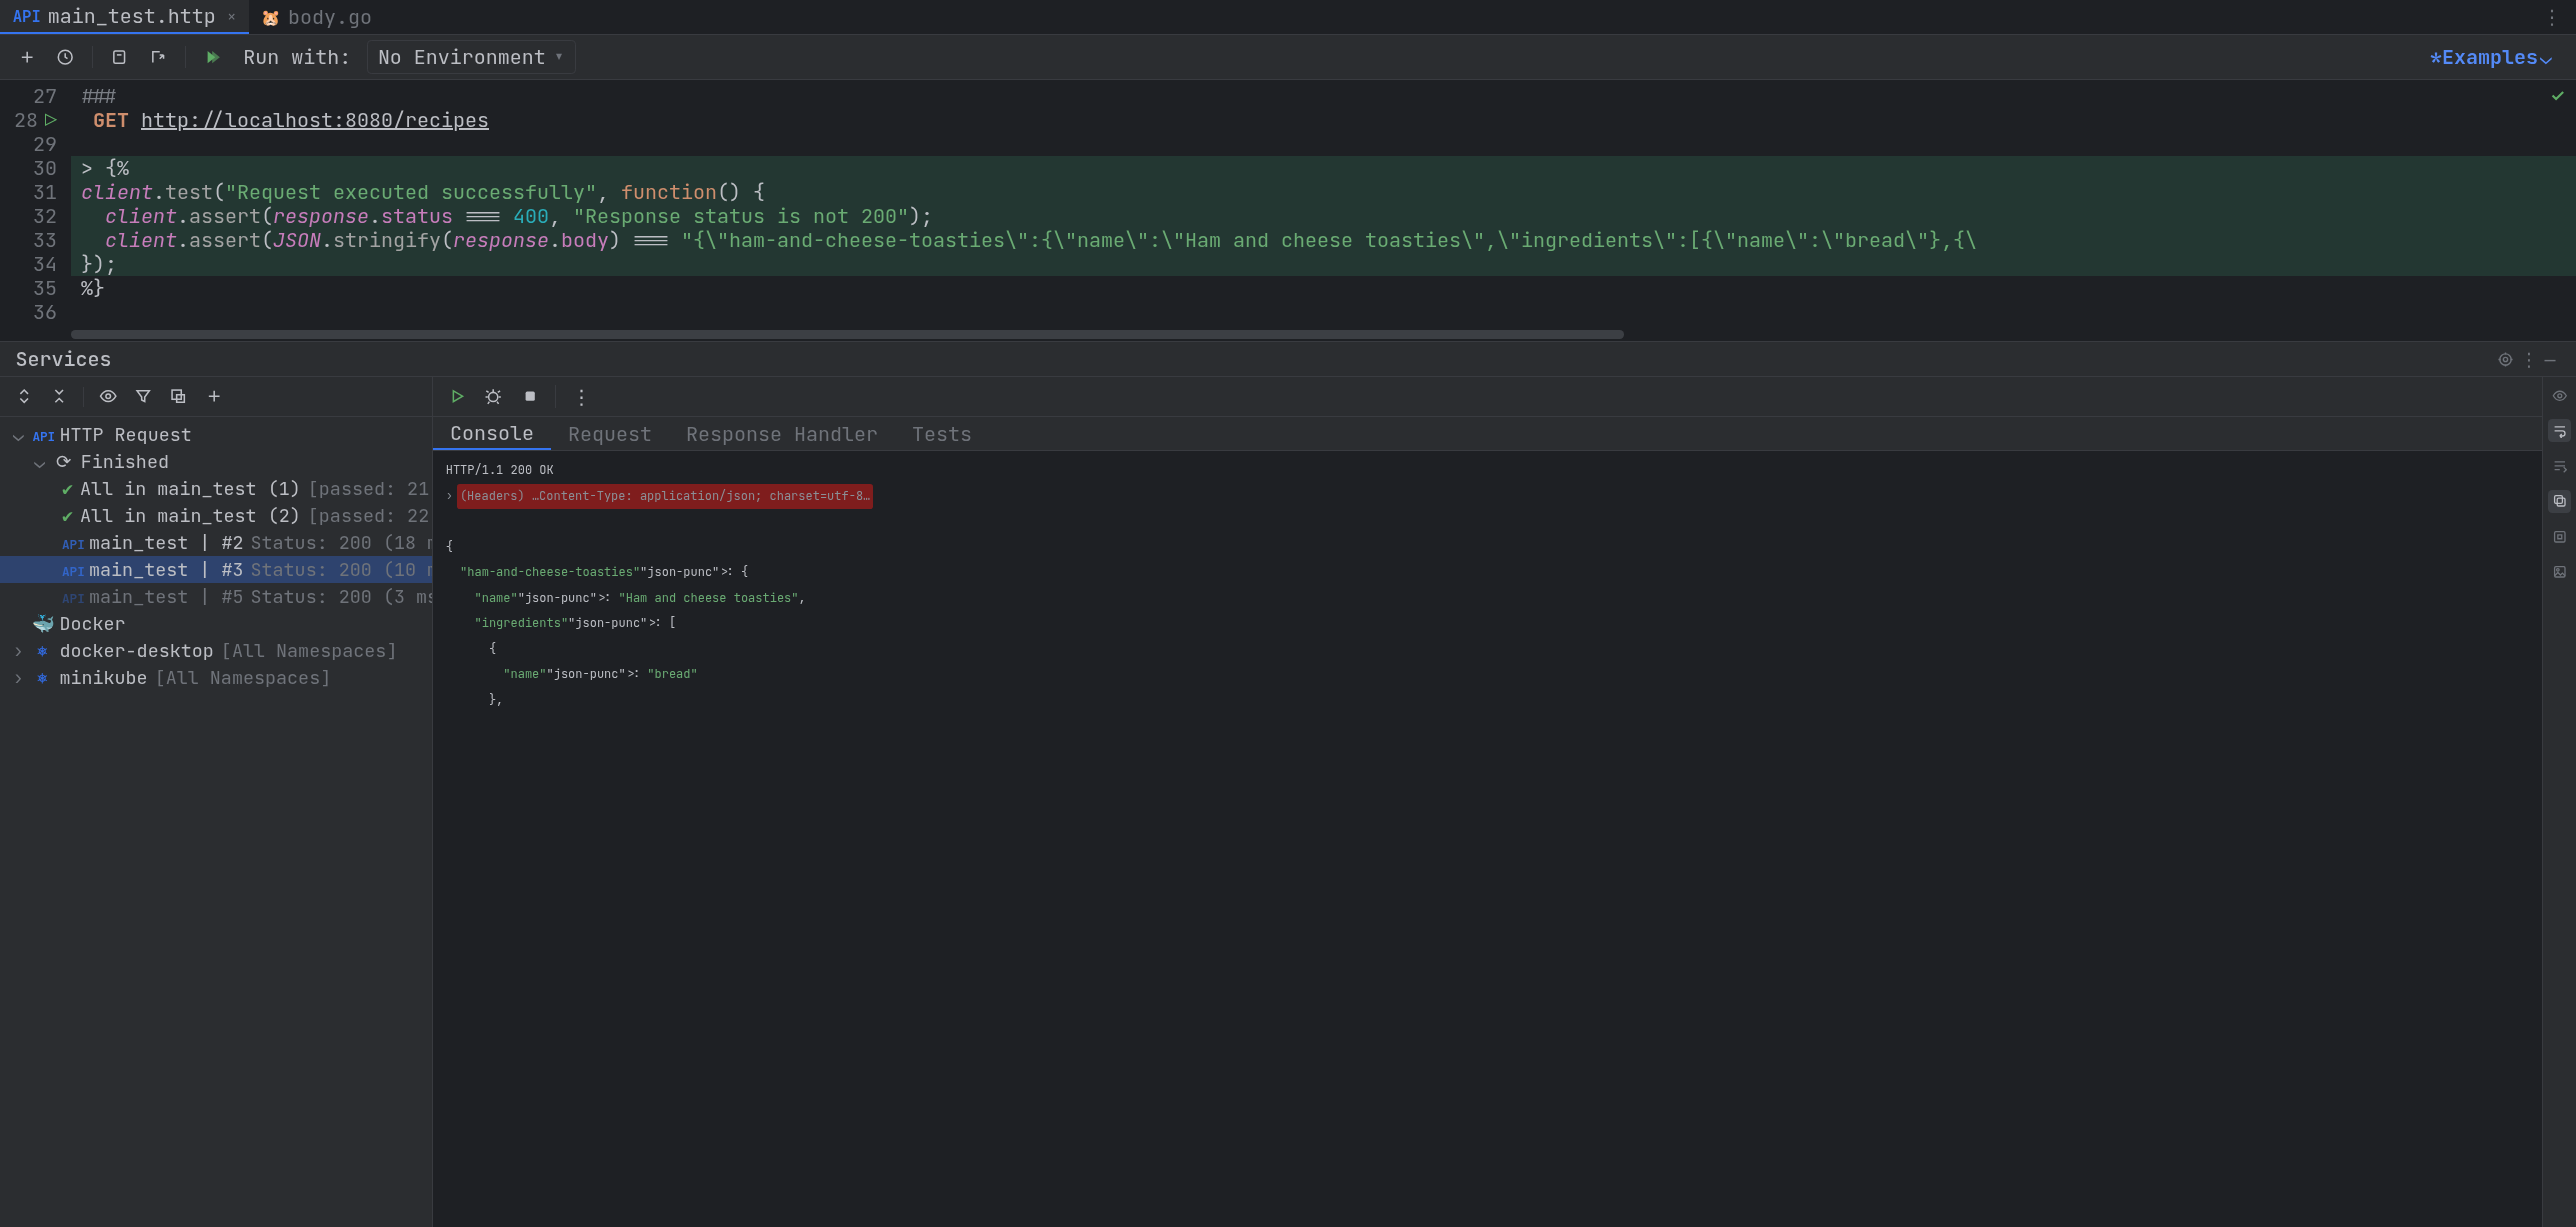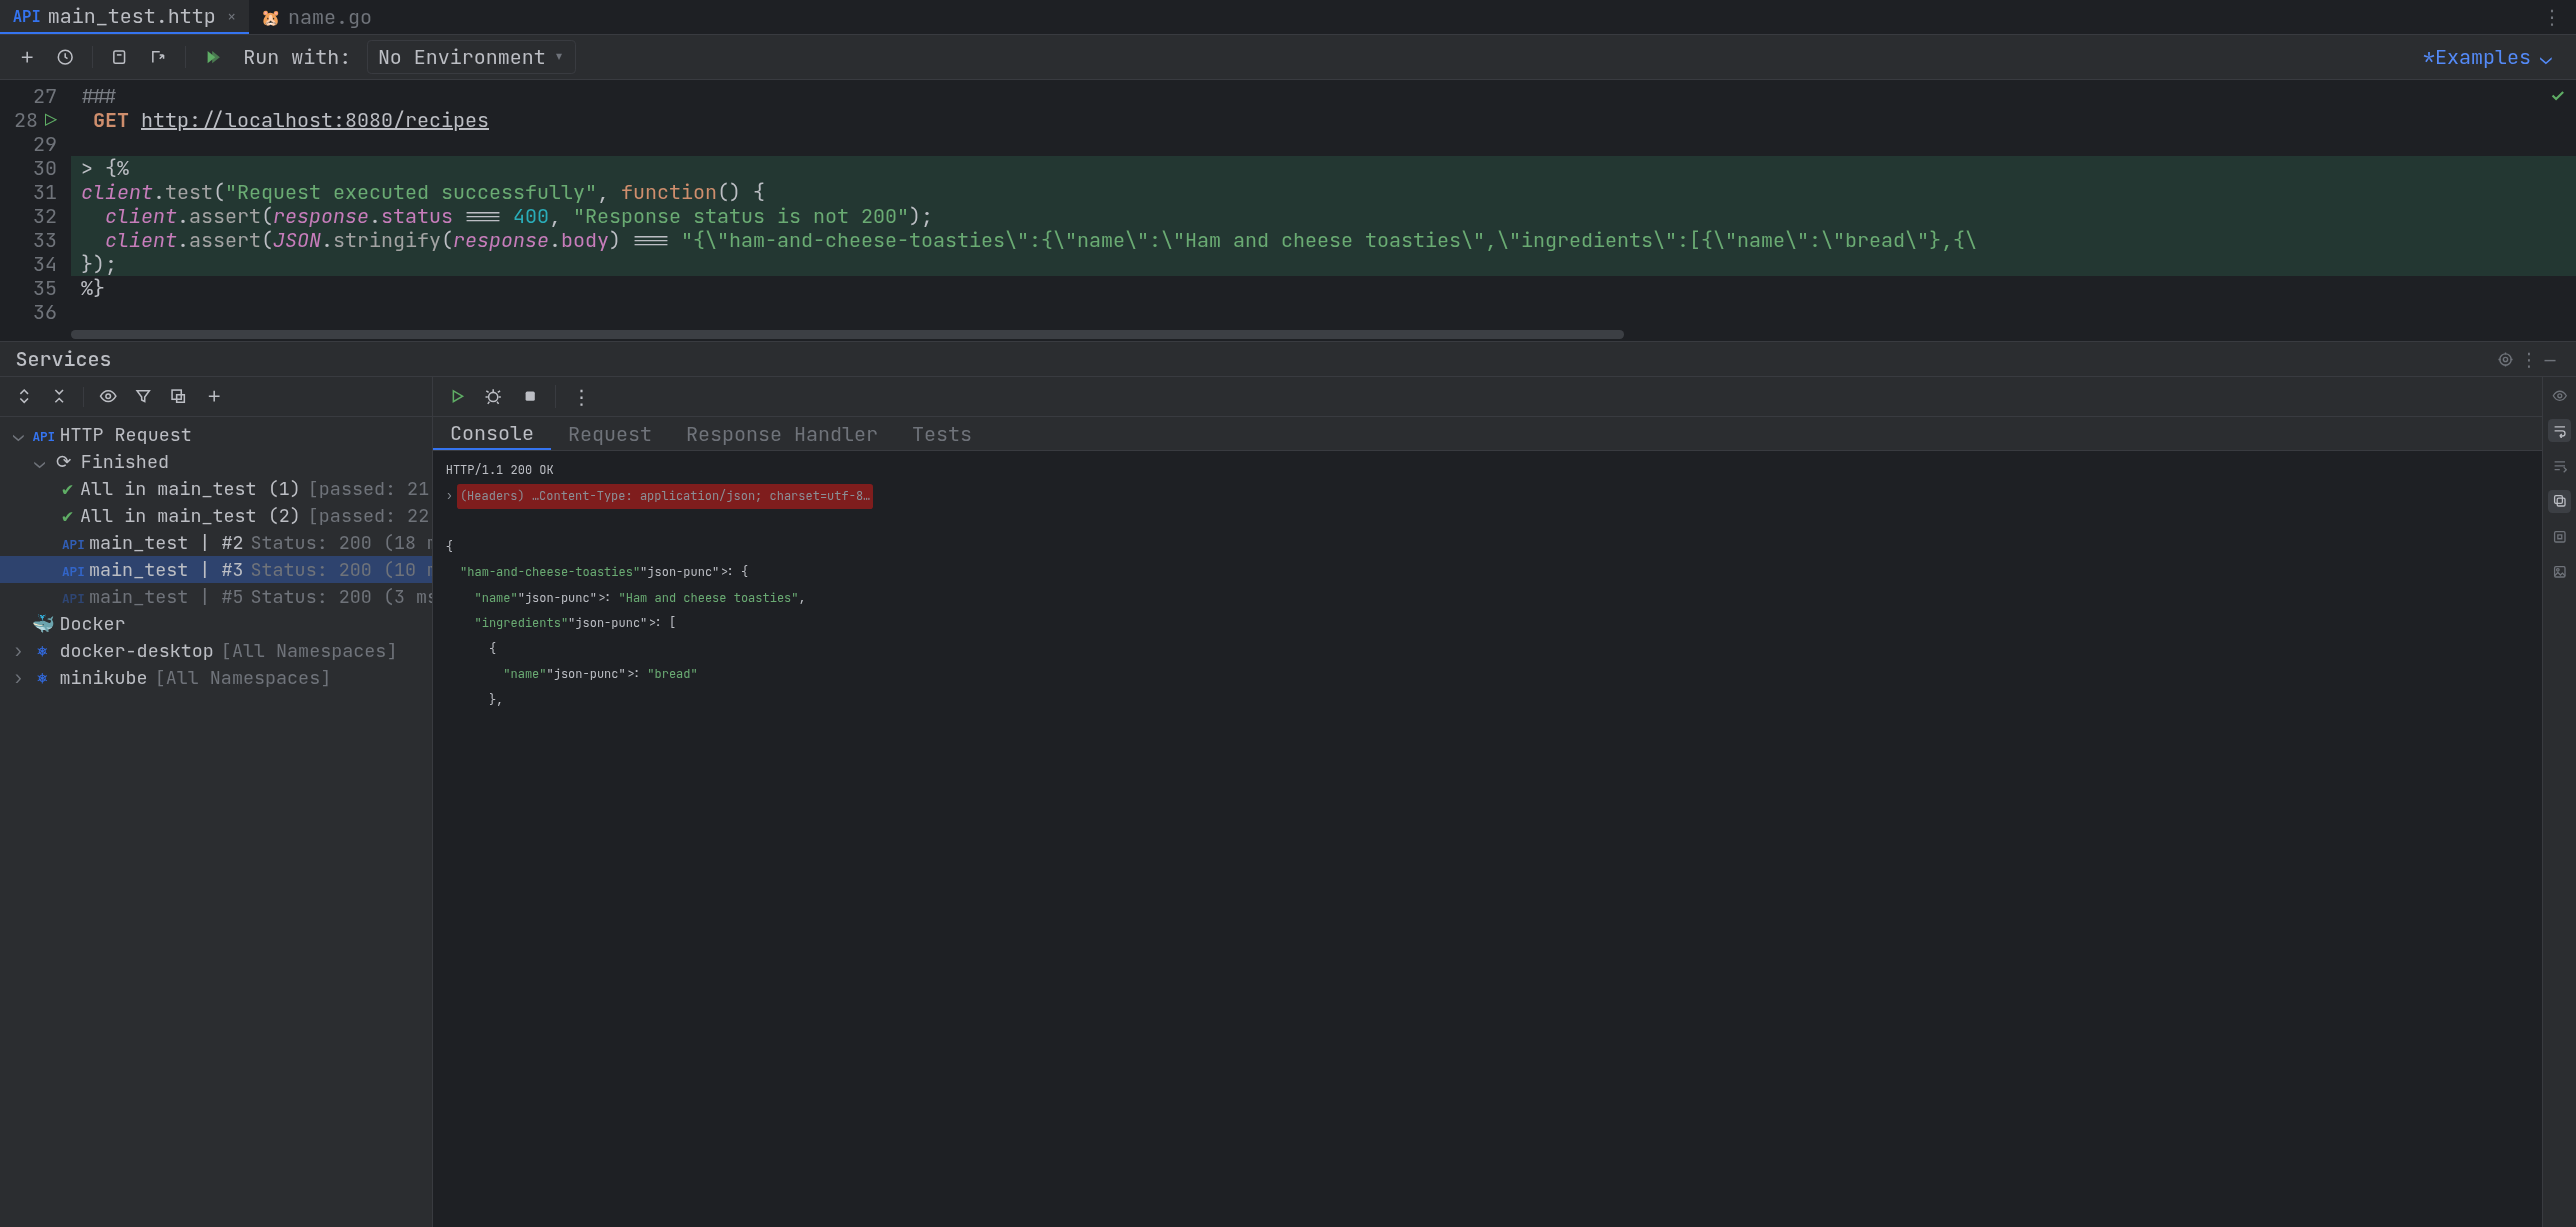--- a/index.html
+++ b/index.html
@@ -90,21 +90,21 @@
   .run-with-label { color: var(--fg); margin-left:4.2px;}
   .env-dropdown {
     display:flex; align-items:center; gap:7px;
     border:0.7px solid var(--border);
     border-radius:4.2px;
     padding:2.8px 10px;
     cursor:pointer;
   }
   .env-dropdown .chev { color: var(--fg-dim); }
   .toolbar-spacer { flex:1; }
-  .examples-link { color: var(--tests-link); font-weight:400; cursor:pointer; display:flex; align-items:center; gap:9px; padding-right:8.5px;}
+  .examples-link { color: var(--tests-link); font-weight:700; cursor:pointer; display:flex; align-items:center; gap:2px; padding-right:8.5px;}
 
   
   .editor-wrap {
     display:flex; flex-direction:column; flex:0 0 auto;
     background: var(--bg-editor);
     position:relative;
   }
   .code-area {
     display:flex;
     position:relative;
@@ -272,21 +272,21 @@
 <div class="root">
 
   <div class="tab-strip">
     <div class="tab active">
       <span class="api-badge">API</span>
       <span>main_test.http</span>
       <span class="close">×</span>
     </div>
     <div class="tab">
       <span class="gopher">🐹</span>
-      <span>name.go</span>
+      <span>body.go</span>
     </div>
     <div class="tab-spacer"></div>
     <div class="tab-more">⋮</div>
   </div>
 
   <div class="editor-toolbar">
     <div class="tb-icon">
       <svg viewBox="0 0 24 24" fill="none" stroke="currentColor" stroke-width="2">
           <path d="M12 5v14M5 12h14"></path>
         </svg>

